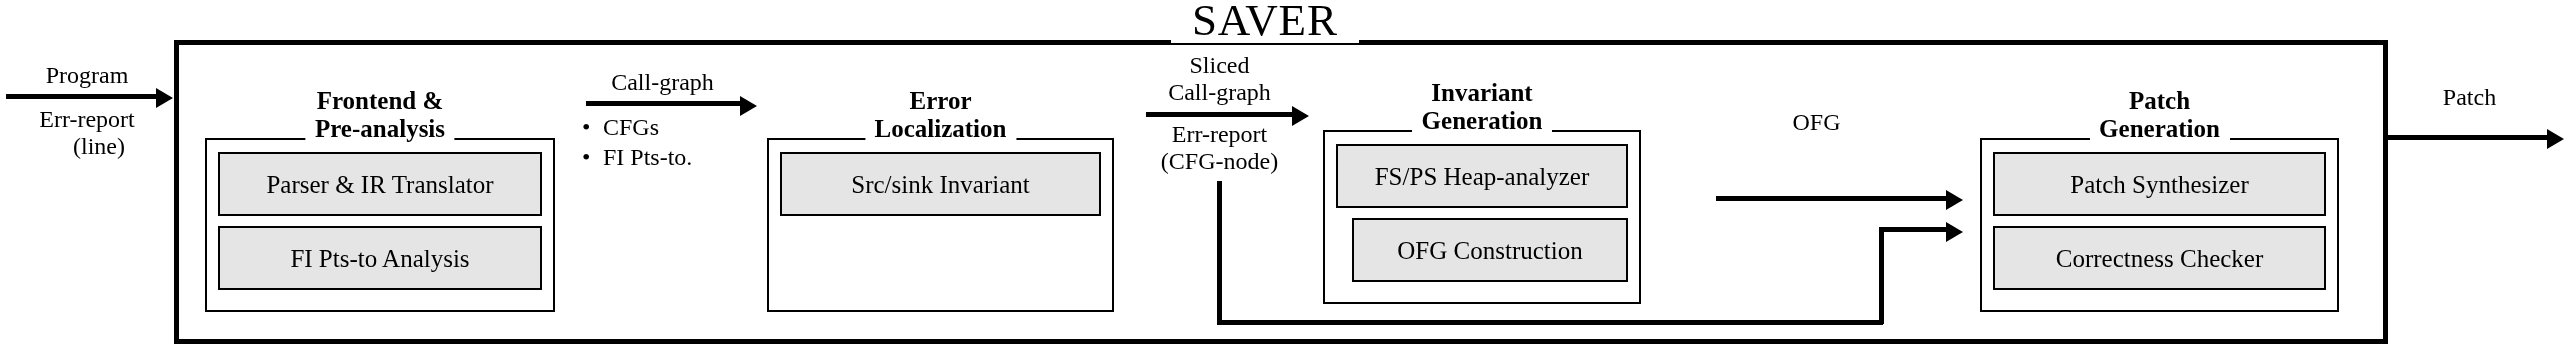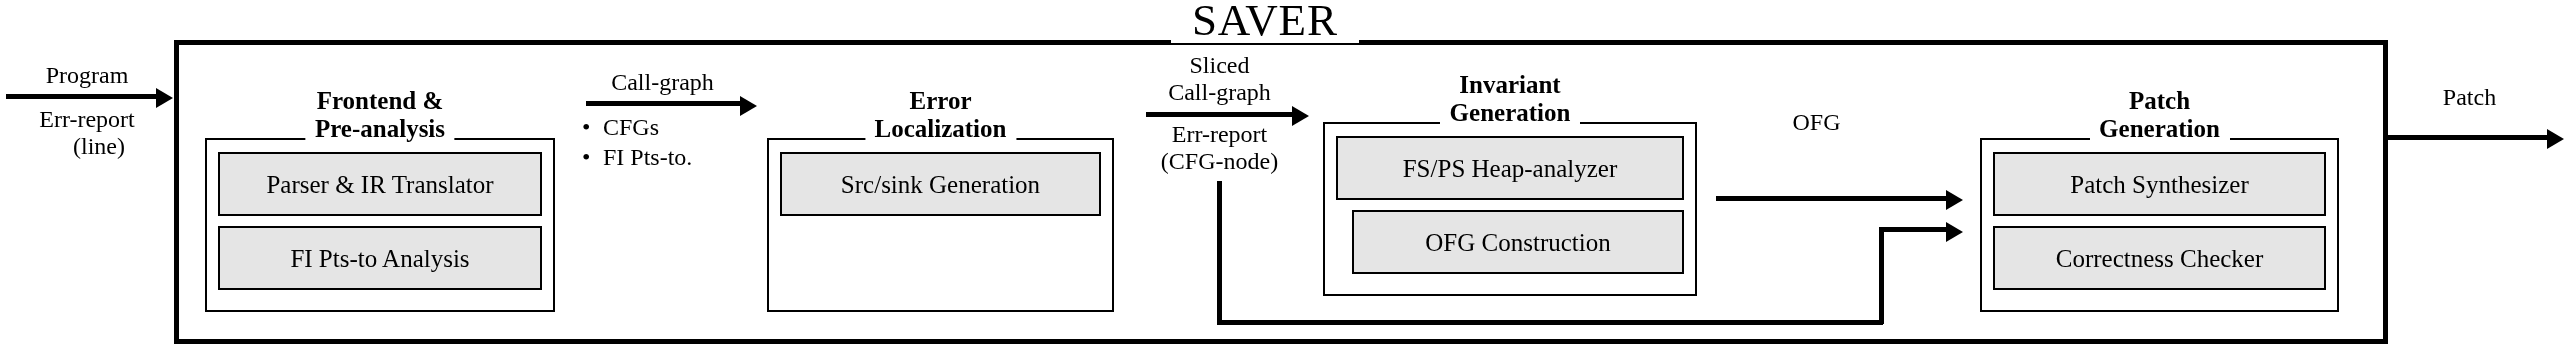--- a/index.html
+++ b/index.html
@@ -74,37 +74,37 @@
       <span class="dot">•</span>
       <span>FI Pts-to.</span>
     </div>
   </div>
 
   <div class="module" style="left:767px;top:138px;width:347px;height:174px;">
     <div class="module-title" style="top:-53px;">
       <div>Error</div>
       <div>Localization</div>
     </div>
-    <div class="subbox" style="top:12px;height:64px;">Src/sink Generation</div>
+    <div class="subbox" style="top:12px;height:64px;">Src/sink Invariant</div>
   </div>
 
   <div class="flowlabel" style="left:1120px;top:52px;width:199px;">Sliced</div>
   <div class="flowlabel" style="left:1120px;top:79px;width:199px;">Call-graph</div>
   <div class="hline" style="left:1146px;top:112px;width:148px;"></div>
   <div class="arrowhead" style="left:1292px;top:106px;"></div>
   <div class="flowlabel" style="left:1120px;top:121px;width:199px;">Err-report</div>
   <div class="flowlabel" style="left:1120px;top:148px;width:199px;">(CFG-node)</div>
 
   <div class="vline" style="left:1217px;top:181px;height:143px;"></div>
   <div class="hline" style="left:1217px;top:320px;width:666px;"></div>
   <div class="vline" style="left:1879px;top:227px;height:97px;"></div>
   <div class="hline" style="left:1879px;top:227px;width:69px;"></div>
   <div class="arrowhead" style="left:1946px;top:222px;"></div>
 
-  <div class="module" style="left:1323px;top:122px;width:374px;height:174px;">
+  <div class="module" style="left:1323px;top:130px;width:318px;height:174px;">
     <div class="module-title" style="top:-53px;">
       <div>Invariant</div>
       <div>Generation</div>
     </div>
     <div class="subbox" style="top:12px;height:64px;">FS/PS Heap-analyzer</div>
     <div class="subbox" style="top:86px;height:64px;margin-left:16px;">OFG Construction</div>
   </div>
 
   <div class="flowlabel" style="left:1713px;top:69px;width:207px;margin-top:40px;">OFG</div>
   <div class="hline" style="left:1716px;top:196px;width:231px;"></div>

